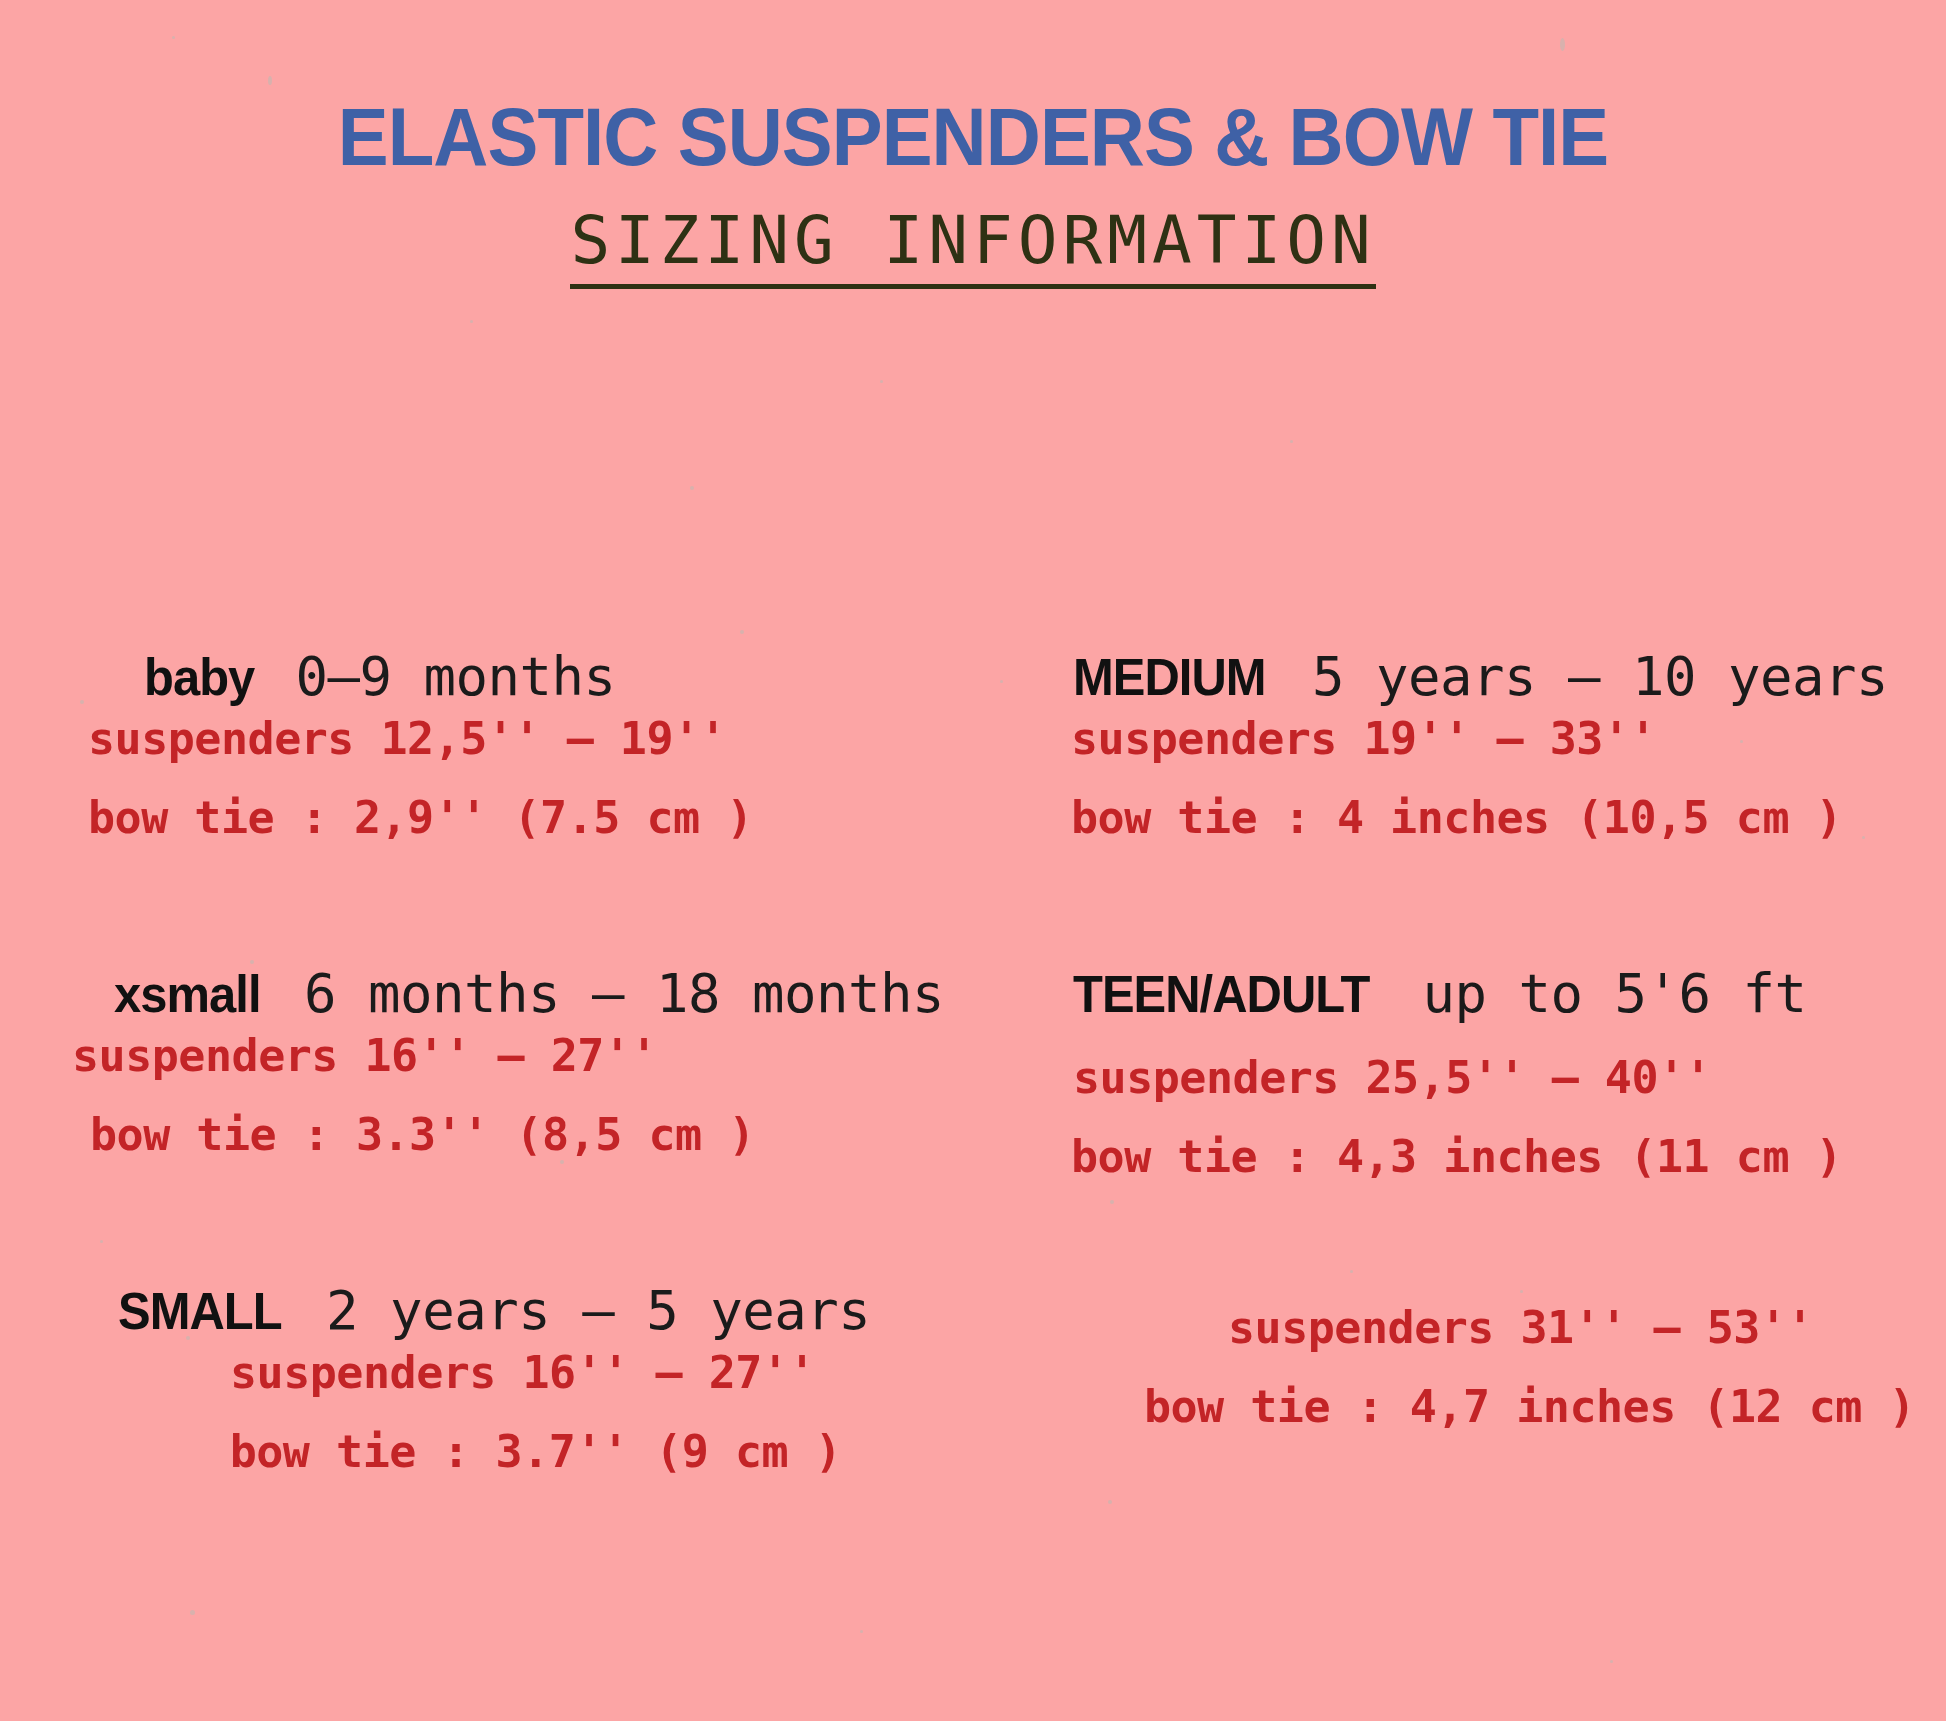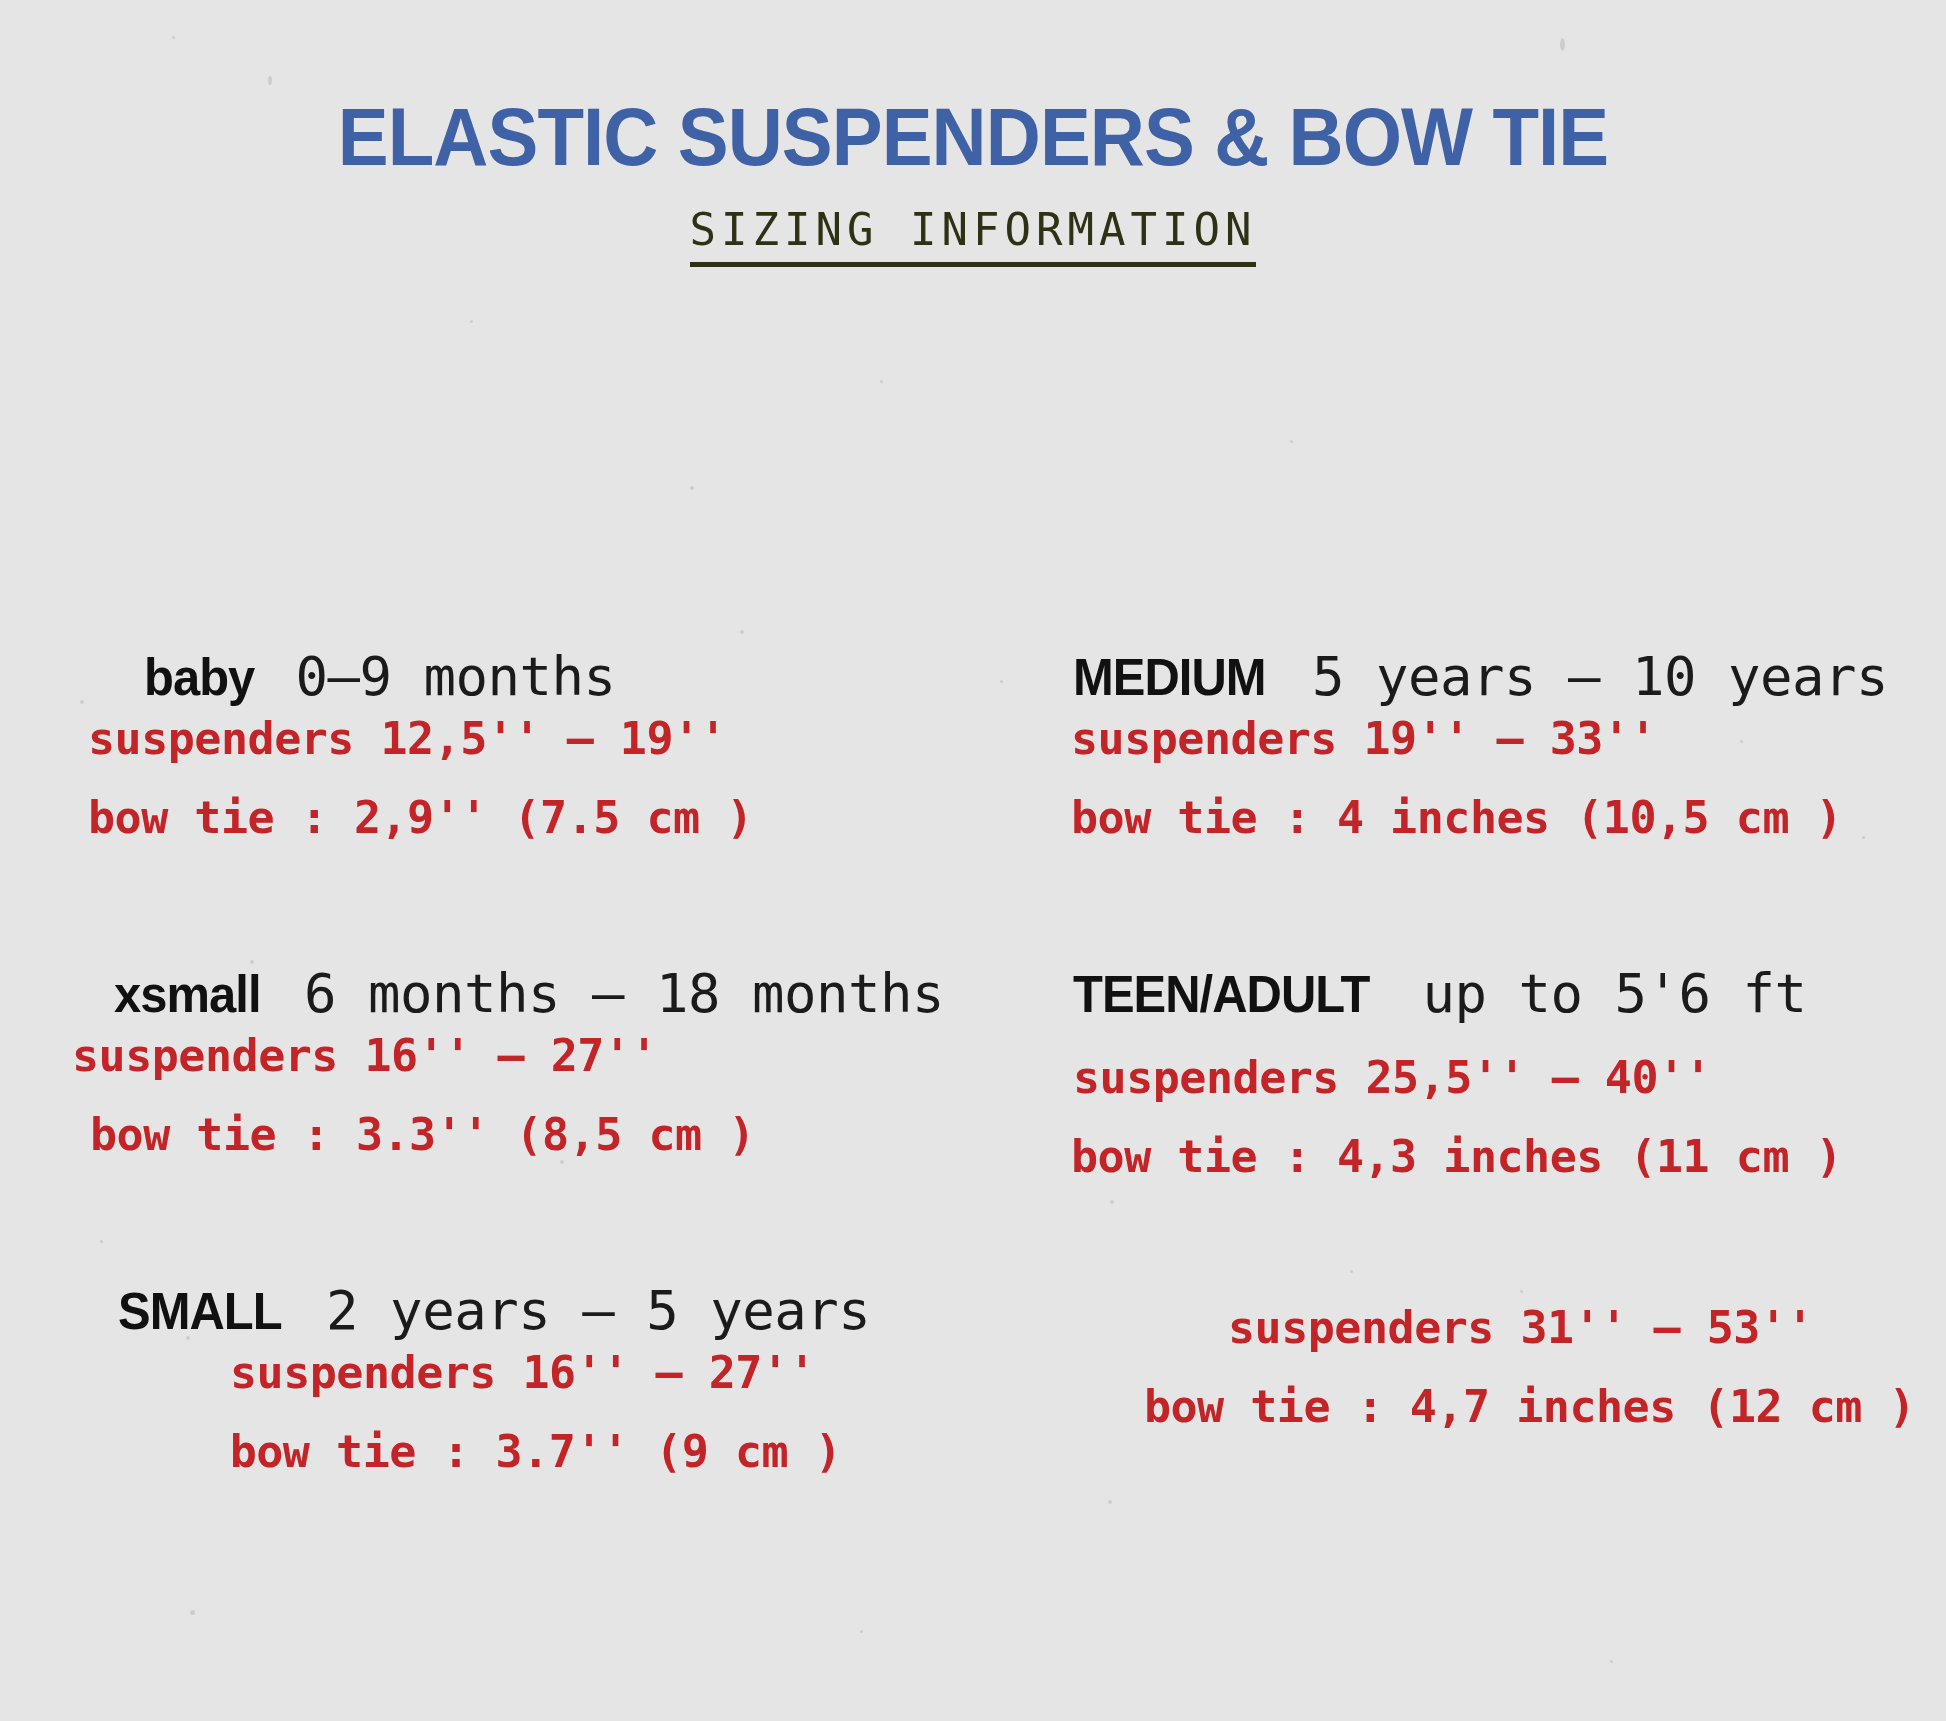--- a/index.html
+++ b/index.html
@@ -6,21 +6,21 @@
   html, body {
     margin: 0;
     padding: 0;
     background: #ffffff;
   }
 
   #page {
     position: relative;
     width: 1946px;
     height: 1721px;
-    background: #e5e5e5;
+    background: #fca5a5;
     overflow: hidden;
     font-family: "Liberation Sans", sans-serif;
   }
 
   
   .speckle {
     position: absolute;
     background: #b9bcb4;
     border-radius: 50%;
     opacity: .55;
@@ -52,21 +52,21 @@
 
   .sub-title-wrap {
     margin-top: 30px;
     display: block;
   }
 
   .sub-title {
     display: inline-block;
     font-family: "DejaVu Sans Mono", monospace;
     font-weight: normal;
-    font-size: 44px;
+    font-size: 66px;
     line-height: 1.0;
     letter-spacing: 5px;
     color: #2e3114;
     border-bottom: 5px solid #2e3114;
     padding-bottom: 10px;
     white-space: nowrap;
   }
 
   
   .columns {

